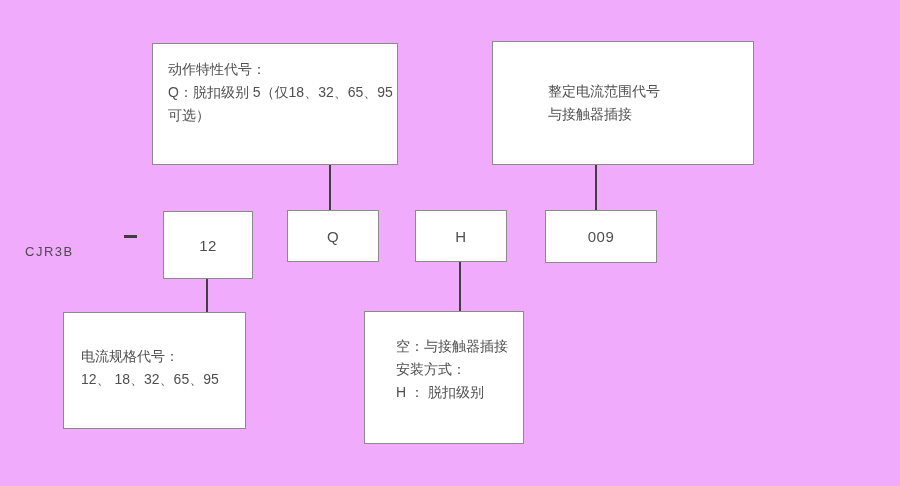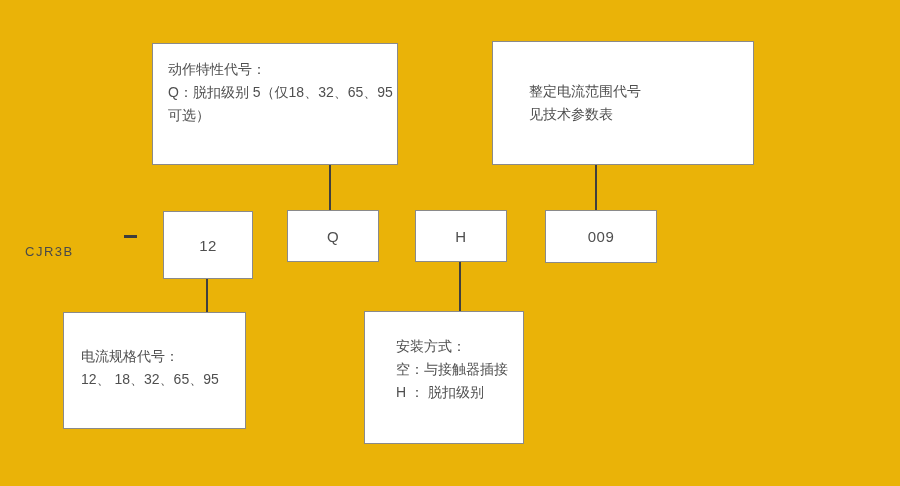--- a/index.html
+++ b/index.html
@@ -4,21 +4,21 @@
 <style>
   html, body {
     margin: 0;
     padding: 0;
     background: #ffffff;
   }
   .canvas {
     position: relative;
     width: 900px;
     height: 486px;
-    background: #eab308;
+    background: #f0abfc;
     font-family: "Liberation Sans", "DejaVu Sans", sans-serif;
     color: #4f4f4f;
     overflow: hidden;
   }
   .box {
     position: absolute;
     box-sizing: border-box;
     border: 1px solid #8a8a8a;
     background: #ffffff;
   }
@@ -32,21 +32,21 @@
   
   #callout-action {
     left: 152px; top: 43px;
     width: 246px; height: 122px;
     padding: 14px 8px 0 15px;
   }
   
   #callout-range {
     left: 492px; top: 41px;
     width: 262px; height: 124px;
-    padding-left: 36px;
+    padding-left: 55px;
     display: flex;
     flex-direction: column;
     justify-content: center;
   }
   
   #callout-current {
     left: 63px; top: 312px;
     width: 183px; height: 117px;
     padding: 32px 6px 0 17px;
   }
@@ -98,21 +98,21 @@
 <div class="canvas">
 
   <div class="box callout" id="callout-action">
     <div class="tline">动作特性代号：</div>
     <div class="tline">Q：脱扣级别 5（仅18、32、65、95</div>
     <div class="tline">可选）</div>
   </div>
 
   <div class="box callout" id="callout-range">
     <div class="tline">整定电流范围代号</div>
-    <div class="tline">见技术参数表</div>
+    <div class="tline">与接触器插接</div>
   </div>
 
   <div class="vline" id="line-action"></div>
   <div class="vline" id="line-range"></div>
   <div class="vline" id="line-current"></div>
   <div class="vline" id="line-mount"></div>
 
   <div class="prefix">CJR3B</div>
   <div class="dash"></div>
 
@@ -128,18 +128,18 @@
   <div class="box codebox" id="code-range">
     <span>009</span>
   </div>
 
   <div class="box callout" id="callout-current">
     <div class="tline">电流规格代号：</div>
     <div class="tline">12、  18、32、65、95</div>
   </div>
 
   <div class="box callout" id="callout-mount">
+    <div class="tline">空：与接触器插接</div>
     <div class="tline">安装方式：</div>
-    <div class="tline">空：与接触器插接</div>
     <div class="tline">H ： 脱扣级别</div>
   </div>
 
 </div>
 
 </body></html>

